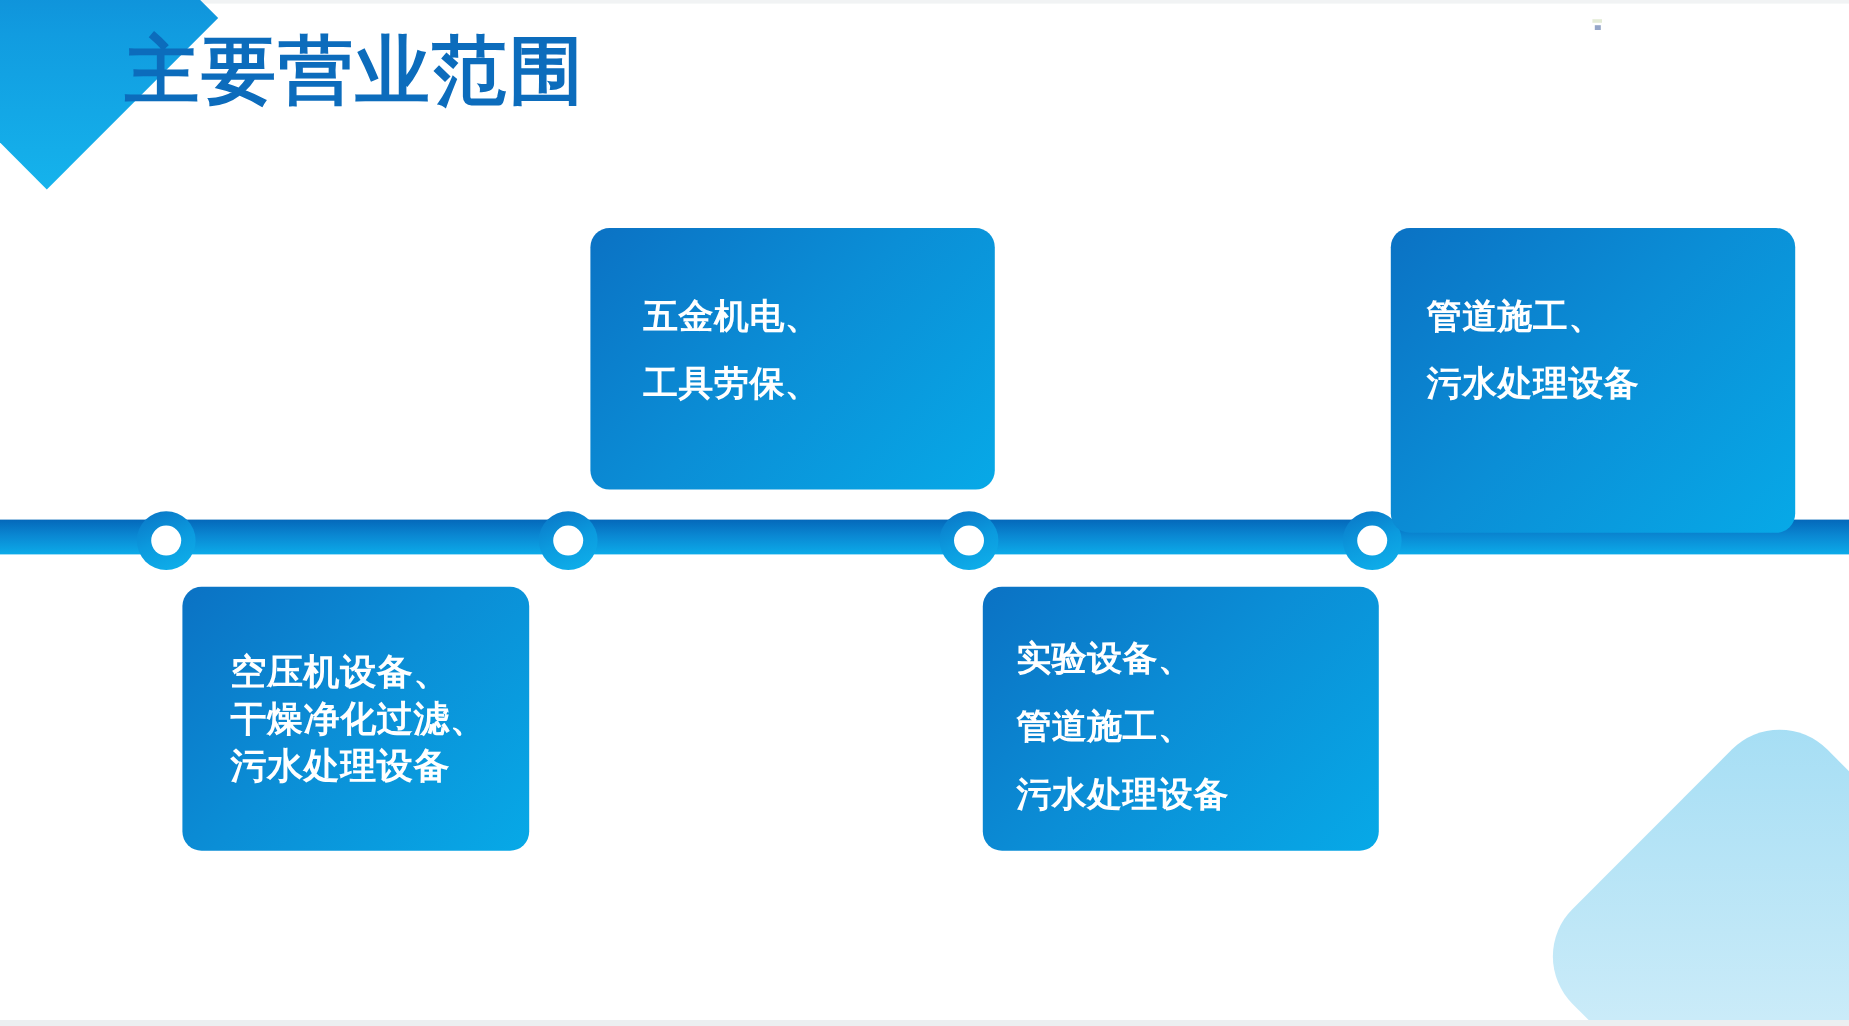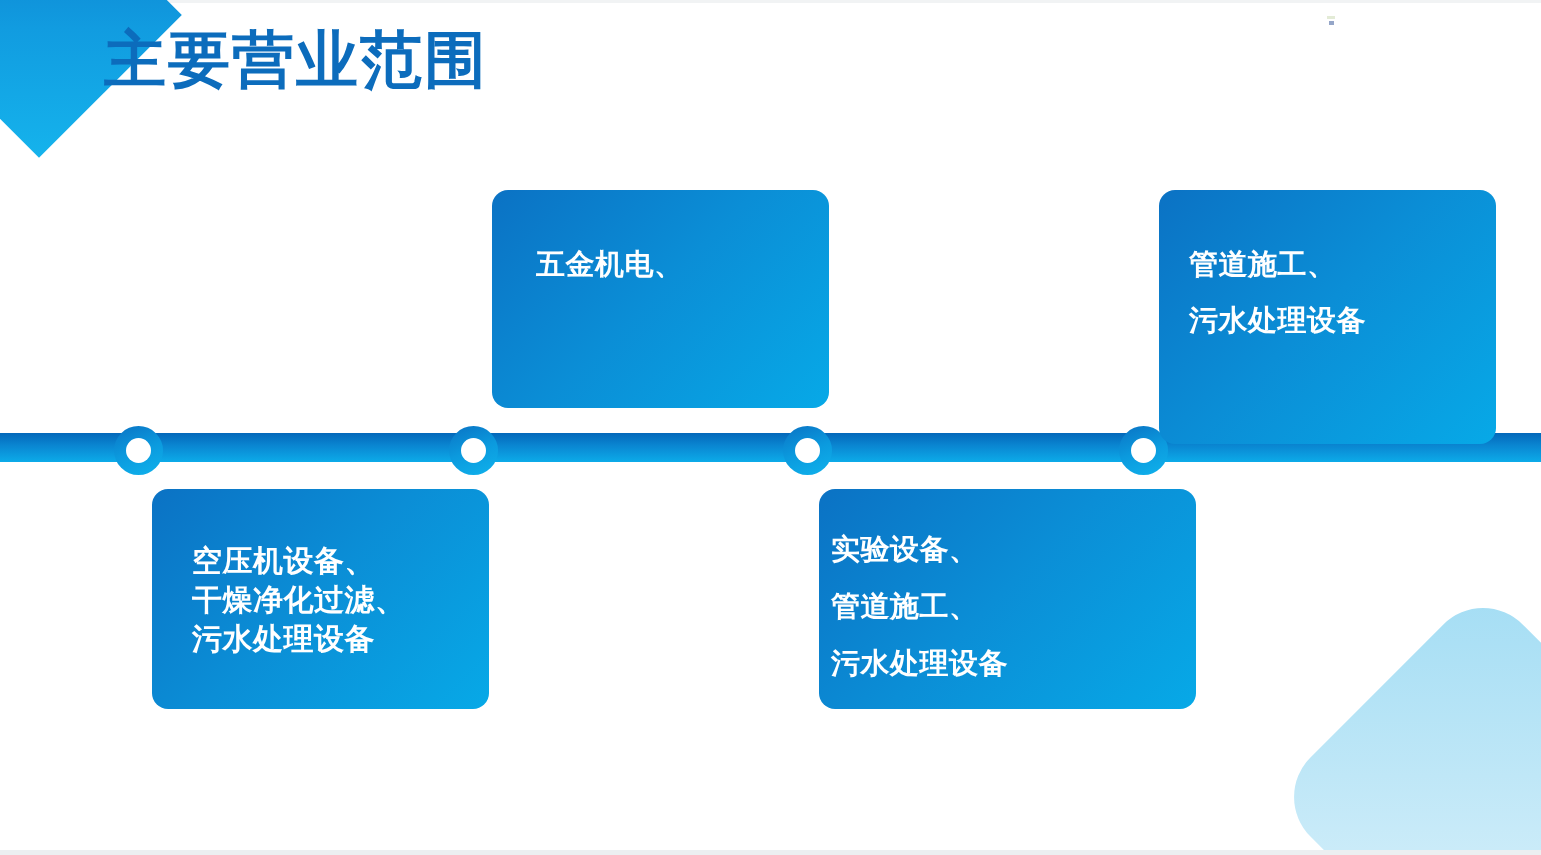--- a/index.html
+++ b/index.html
@@ -116,21 +116,21 @@
     margin-left: 44px;
   }
   .range-box .line {
     white-space: nowrap;
   }
 
   
   #box-1 {
     left: 108px;
     top: 489px;
-    width: 337px;
+    width: 289px;
     height: 220px;
     padding: 0 0 0 40px;
   }
   #box-1 .line {
     font-size: 30px;
     line-height: 39px;
     letter-spacing: 0.5px;
   }
 
   
@@ -146,23 +146,23 @@
     font-size: 29px;
     line-height: 56px;
     letter-spacing: 0.5px;
   }
   #box-2 .lines-wrap { margin-top: 46px; }
 
   
   #box-3 {
     left: 775px;
     top: 489px;
-    width: 377px;
+    width: 330px;
     height: 220px;
-    padding: 0 0 0 12px;
+    padding: 0 0 0 28px;
     justify-content: flex-start;
   }
   #box-3 .line {
     font-size: 29px;
     line-height: 57px;
     letter-spacing: 0.5px;
   }
   #box-3 .lines-wrap { margin-top: 32px; }
 
   
@@ -221,20 +221,21 @@
     <div class="lines-wrap">
       <div class="line">空压机设备、</div>
       <div class="line">干燥净化过滤、</div>
       <div class="line">污水处理设备</div>
     </div>
   </div>
 
   <div class="range-box" id="box-2">
     <div class="lines-wrap">
       <div class="line">五金机电、</div>
+      <div class="line">工具劳保、</div>
     </div>
   </div>
 
   <div class="range-box" id="box-3">
     <div class="lines-wrap">
       <div class="line">实验设备、</div>
       <div class="line">管道施工、</div>
       <div class="line">污水处理设备</div>
     </div>
   </div>

